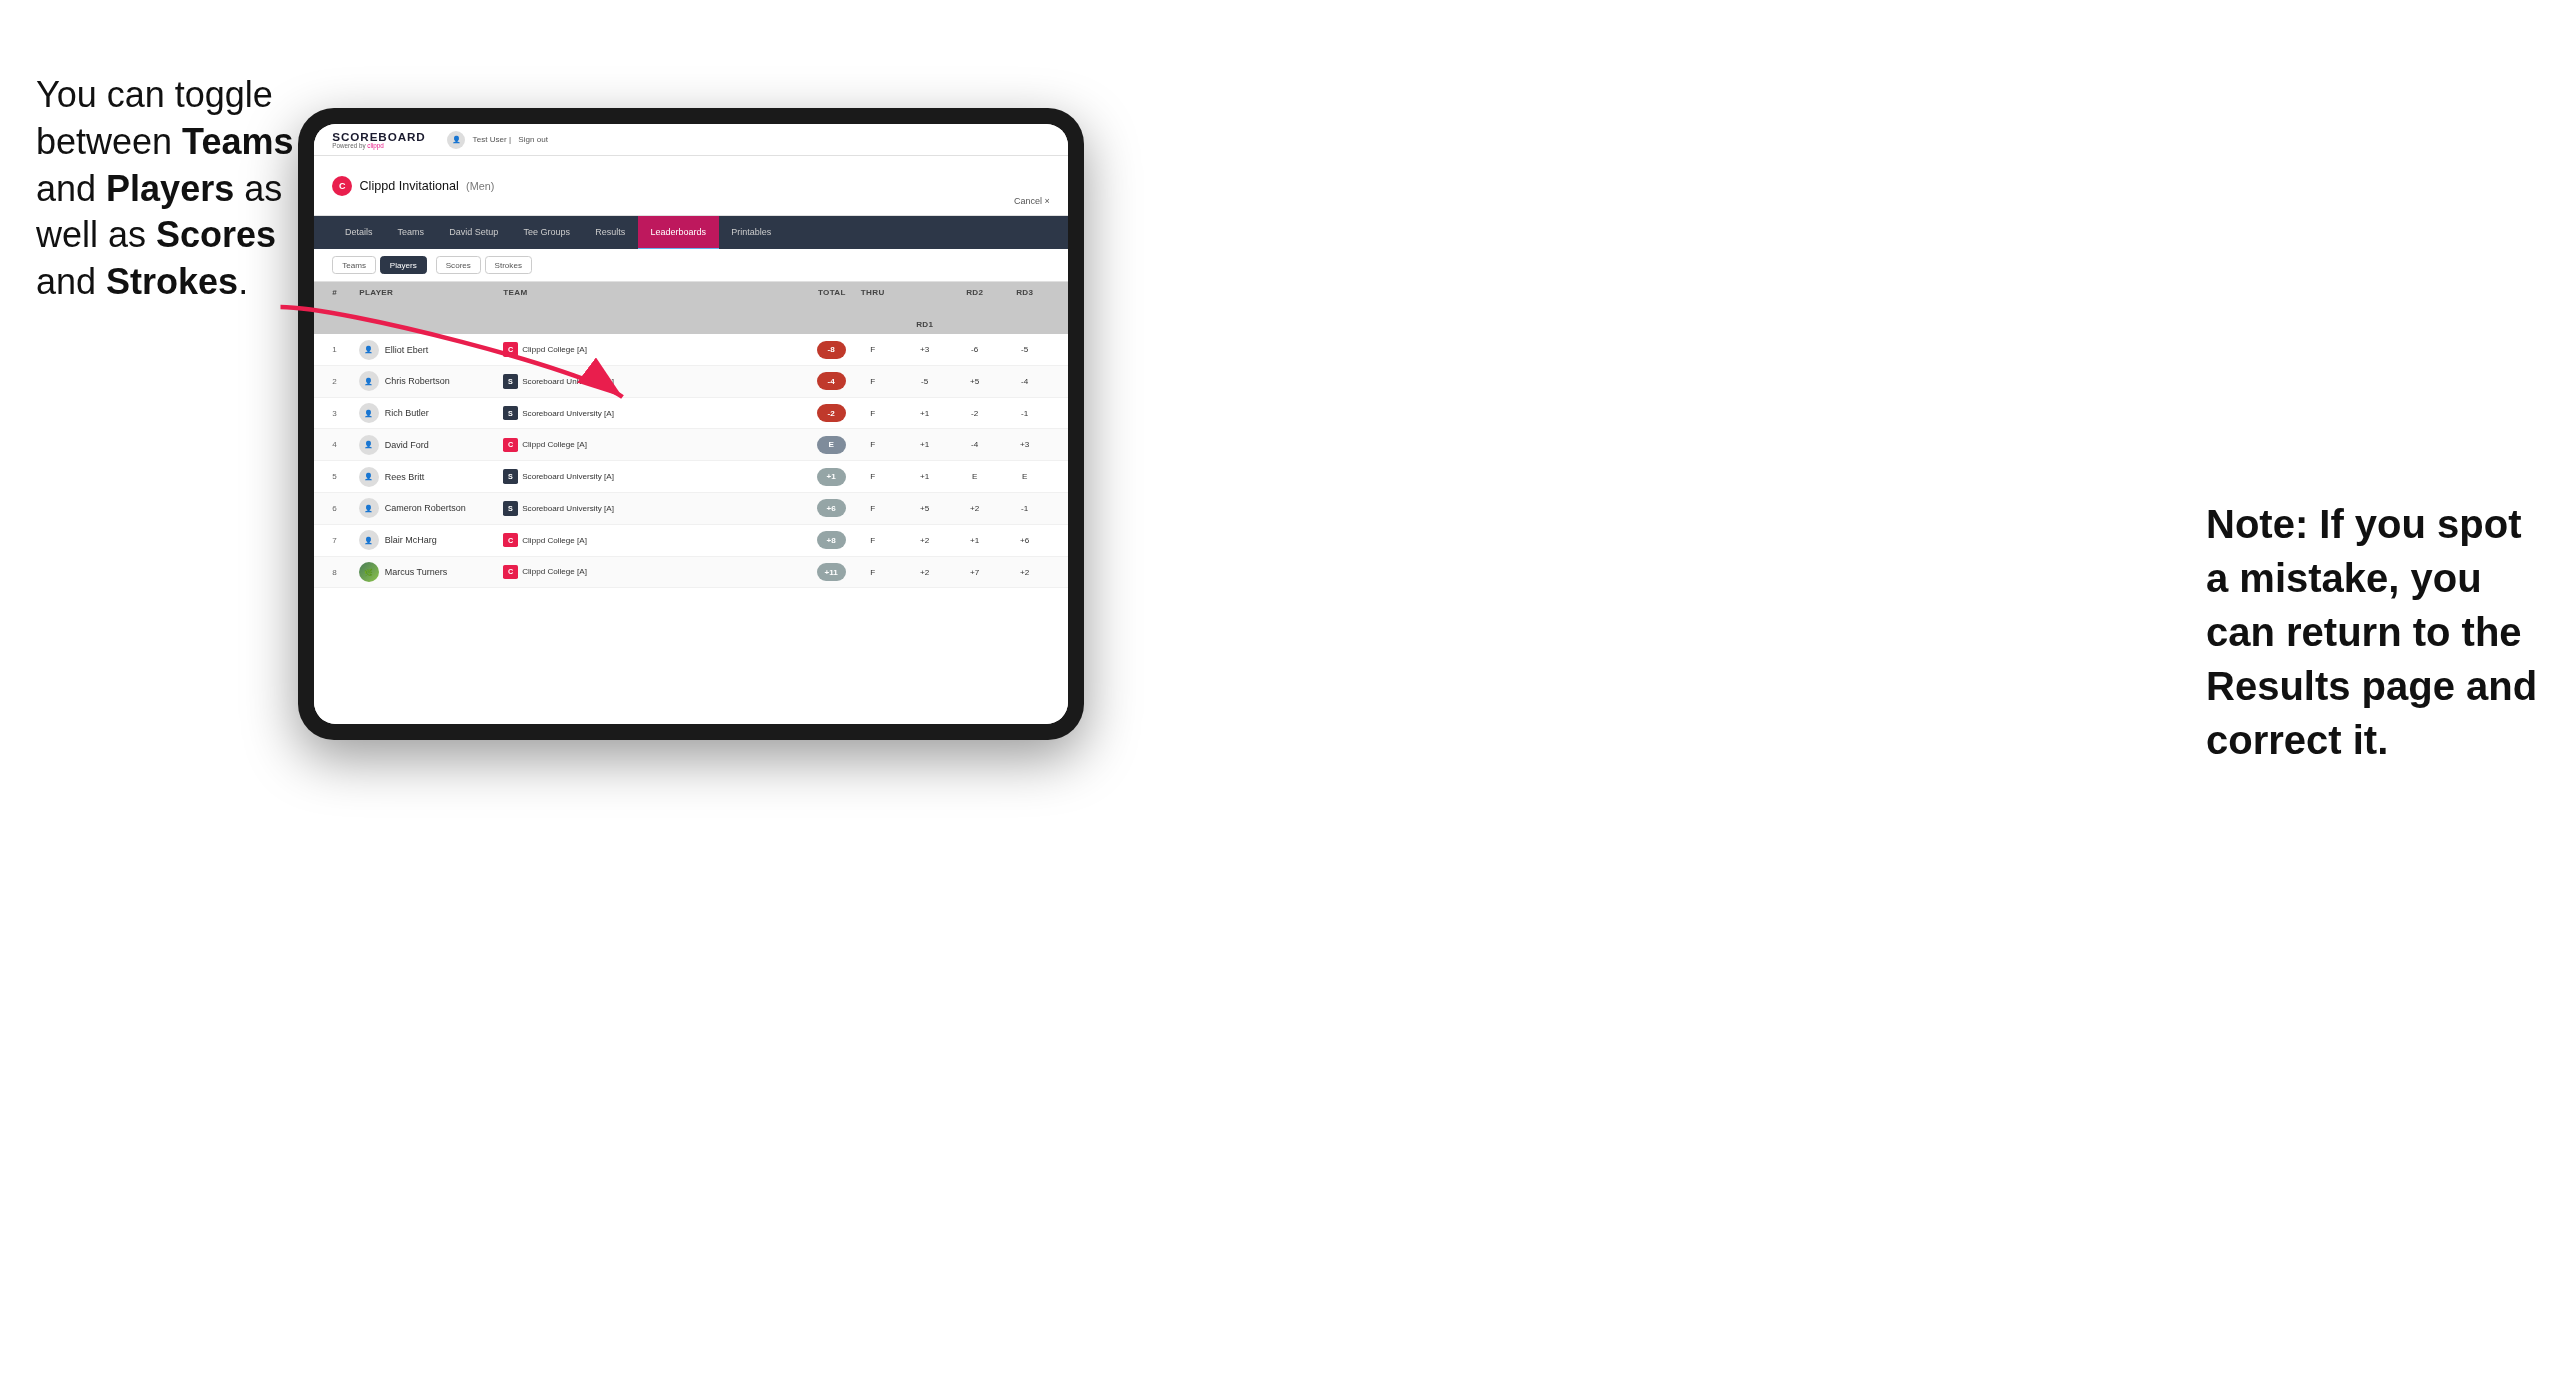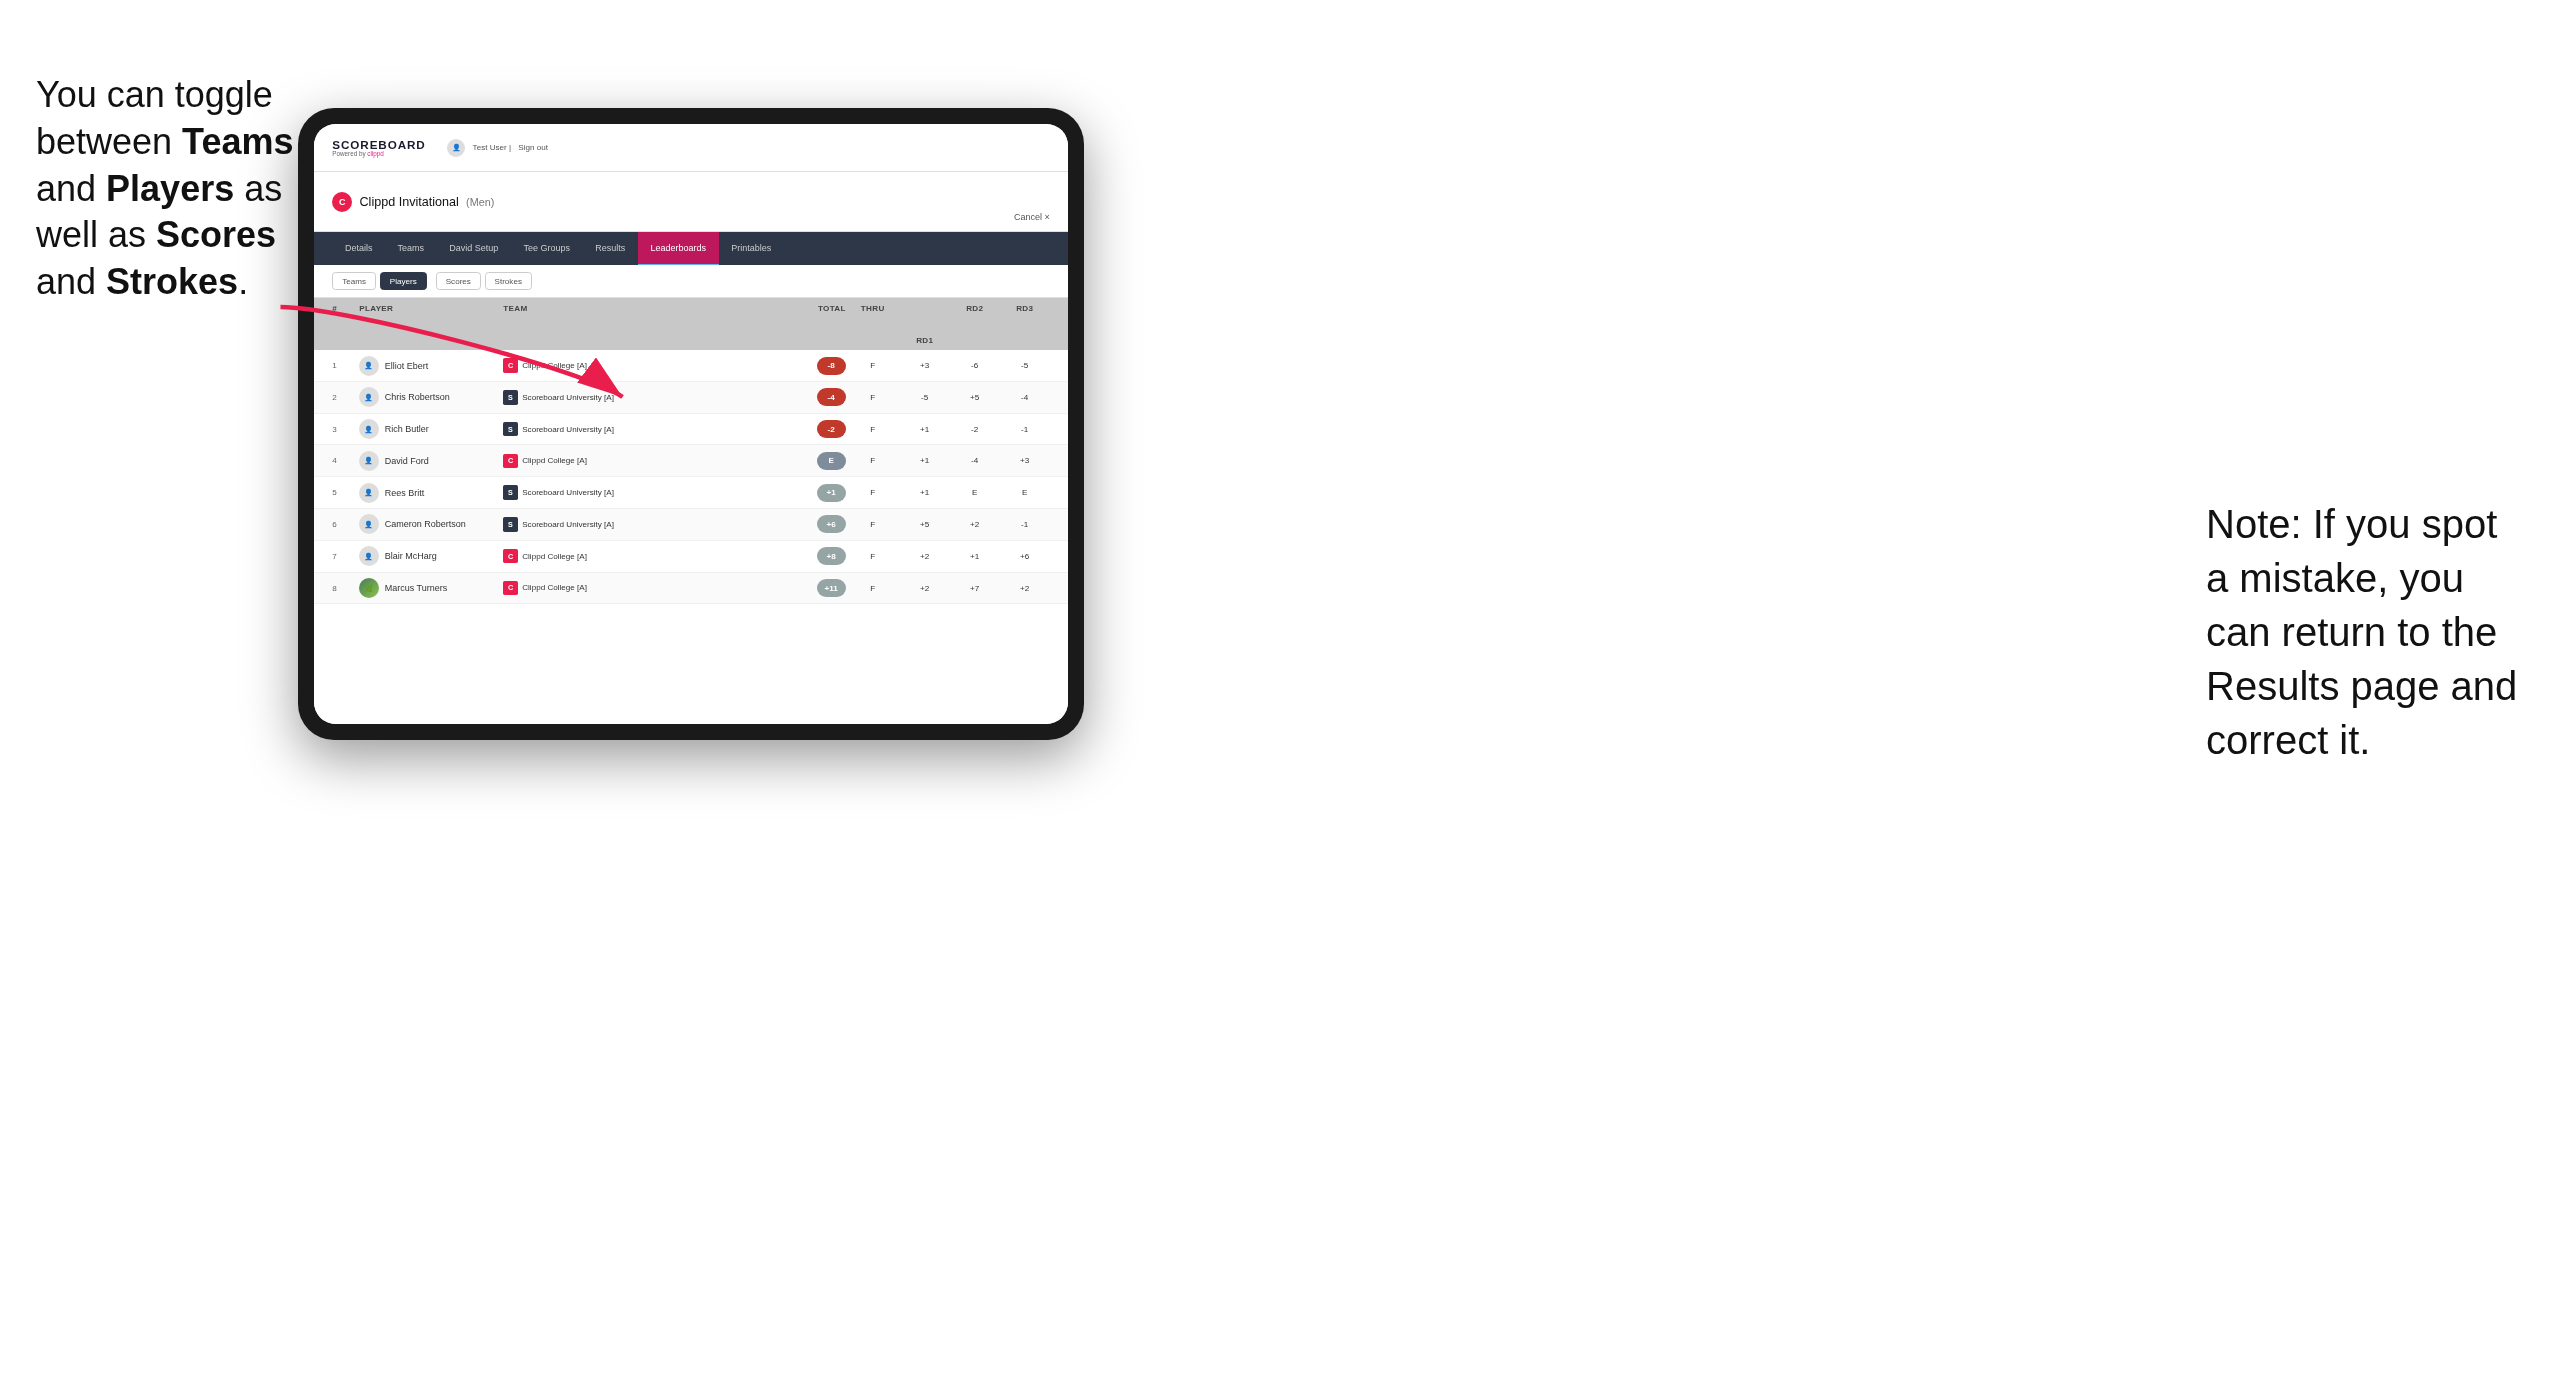--- a/index.html
+++ b/index.html
@@ -27,21 +27,21 @@
     
     .right-annotation {
       position: absolute;
       right: 27px;
       top: 497px;
       width: 343px;
       font-size: 40px;
       line-height: 1.35;
       color: #111;
     }
-    .right-annotation strong { font-weight: 400; }
+    .right-annotation strong { font-weight: 700; }
 
     
     .tablet-frame {
       position: absolute;
       left: 298px;
       top: 108px;
       width: 786px;
       height: 632px;
       background: #1a1a1a;
       border-radius: 36px;
@@ -59,21 +59,21 @@
       flex-direction: column;
     }
 
     
     .top-nav {
       background: #ffffff;
       border-bottom: 0.9px solid #e0e0e0;
       padding: 0 18px;
       display: flex;
       align-items: center;
-      height: 48px;
+      height: 32px;
       flex-shrink: 0;
     }
 
     .scoreboard-logo {
       display: flex;
       flex-direction: column;
       margin-right: 21.7px;
     }
     .logo-text {
       font-size: 11.7px;

